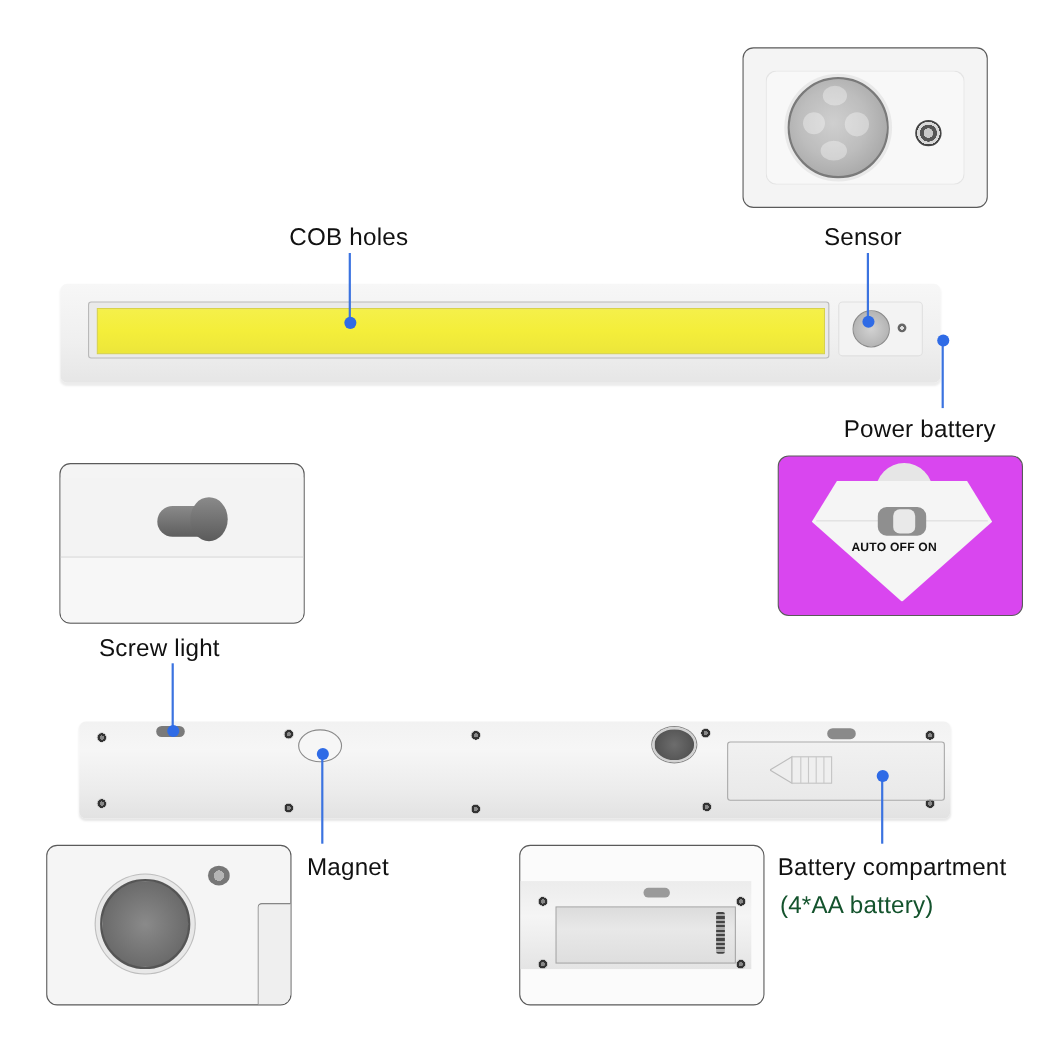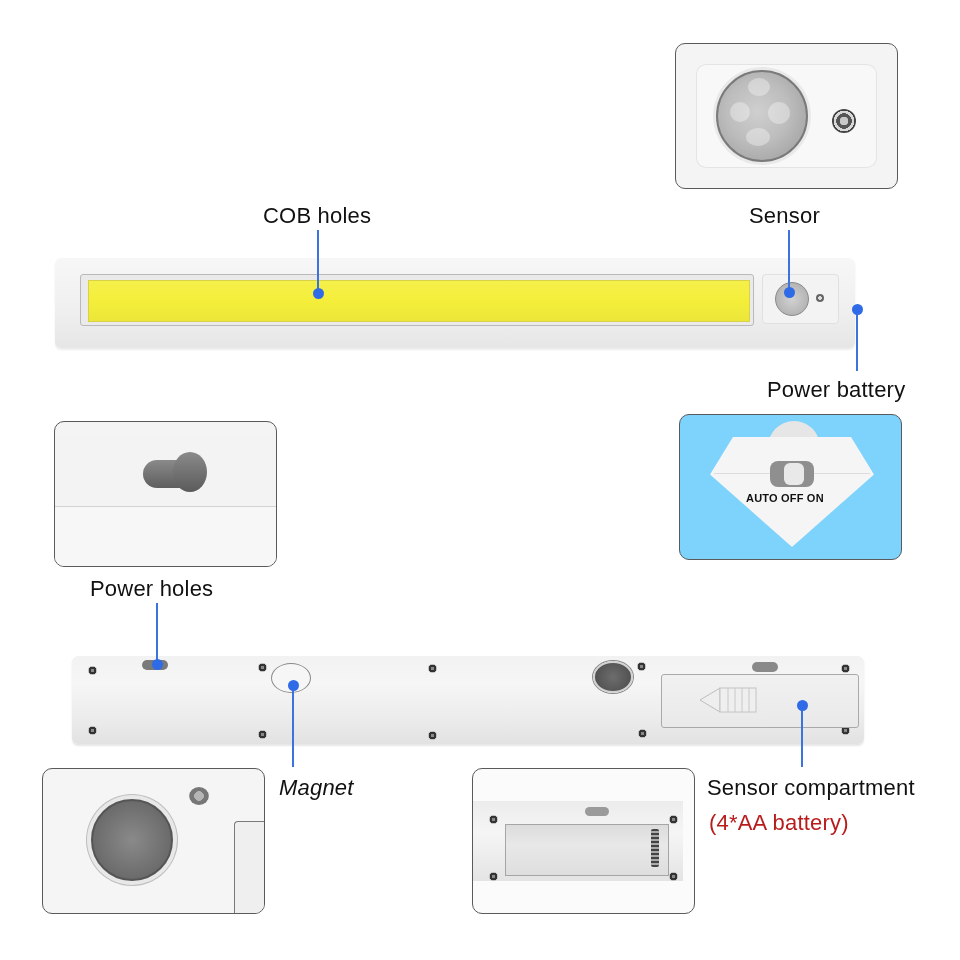--- a/index.html
+++ b/index.html
@@ -1,20 +1,20 @@
 <!DOCTYPE html>
 <html><head>
 <meta charset="utf-8">
 <style>
   html, body { margin:0; padding:0; background:#ffffff; }
   body { width:960px; height:960px; position:relative; overflow:hidden;
          font-family:"Liberation Sans", sans-serif; color:#111; }
   .abs { position:absolute; }
   .label { position:absolute; font-size:22px; color:#111; white-space:nowrap; letter-spacing:0.2px; }
-  .label.red { color:#b91c1c;text-align:right; }
+  .label.red { color:#14532d;text-align:right; }
   .vline { position:absolute; width:2px; background:#3b73e0; }
   .dot { position:absolute; width:11px; height:11px; border-radius:50%; background:#2f6be6; margin-left:-5px; margin-top:-5px; }
 
   .inset { position:absolute; background:#f4f4f4; border:1.5px solid #5a5a5a; border-radius:10px; overflow:hidden; }
 
   
   .sensor-plate { position:absolute; left:20px; top:20px; right:20px; bottom:20px; background:#f8f8f8;
                   border-radius:10px; box-shadow: inset 0 0 0 1px #e4e4e4; }
   .pir-dome { position:absolute; border-radius:50%;
               background: radial-gradient(circle at 45% 45%, #cfcfcf 0%, #bdbdbd 45%, #a9a9a9 75%, #8f8f8f 100%);
@@ -92,37 +92,37 @@
 
 <div class="vline" style="left:317px; top:230px; height:62px;"></div>
 <div class="dot" style="left:318px; top:293px;"></div>
 <div class="vline" style="left:788px; top:230px; height:62px;"></div>
 <div class="dot" style="left:789px; top:292px;"></div>
 <div class="vline" style="left:856px; top:309px; height:62px;"></div>
 <div class="dot" style="left:857px; top:309px;"></div>
 
 <div class="label" style="left:767px; top:377px;">Power battery</div>
 
-<div class="inset" style="left:679px; top:414px; width:221px; height:144px; background:#7dd3fc;">
+<div class="inset" style="left:707px; top:414px; width:221px; height:144px; background:#d946ef;">
   <div class="abs" style="left:88px; top:6px; width:52px; height:30px; border-radius:26px 26px 0 0; background:#e6e6e6;"></div>
   <div class="diamond" style="left:30px; top:22px; width:164px; height:110px;
               clip-path:polygon(14% 0, 86% 0, 100% 34%, 50% 100%, 0 34%);"></div>
   <div class="abs" style="left:34px; top:58px; width:156px; height:1px; background:#dcdcdc;"></div>
   <div class="slot" style="left:90px; top:46px; width:44px; height:26px;"></div>
   <div class="slider" style="left:104px; top:48px; width:20px; height:22px;"></div>
   <div class="switch-text" style="left:66px; top:77px;">AUTO OFF ON</div>
 </div>
 
 <div class="inset" style="left:54px; top:421px; width:221px; height:144px;">
   <div class="keyhole-top" style="top:12px; height:72px;"></div>
   <div class="keyhole-bottom"></div>
   <div class="keyhole" style="left:88px; top:38px; width:56px; height:28px;"></div>
   <div class="keyhole-round" style="left:118px; top:30px; width:34px; height:40px;"></div>
 </div>
-<div class="label" style="left:90px; top:576px;">Power holes</div>
+<div class="label" style="left:90px; top:576px;">Screw light</div>
 
 <div class="back-bar" style="left:72px; top:656px; width:792px; height:88px;"></div>
 
 <div class="key-small" style="left:142px; top:660px; width:26px; height:10px;"></div>
 <div class="key-small" style="left:752px; top:662px; width:26px; height:10px; background:#8a8a8a;"></div>
 
 <div class="screw" style="left:92px; top:670px;"></div>
 <div class="screw" style="left:262px; top:667px;"></div>
 <div class="screw" style="left:432px; top:668px;"></div>
 <div class="screw" style="left:641px; top:666px;"></div>
@@ -146,33 +146,33 @@
   <line x1="49" y1="4" x2="49" y2="28" stroke="#c8c8c8"></line>
 </svg>
 
 <div class="vline" style="left:156px; top:603px; height:60px;"></div>
 <div class="dot" style="left:157px; top:664px;"></div>
 <div class="vline" style="left:292px; top:685px; height:82px;"></div>
 <div class="dot" style="left:293px; top:685px;"></div>
 <div class="vline" style="left:801px; top:705px; height:62px;"></div>
 <div class="dot" style="left:802px; top:705px;"></div>
 
-<div class="label" style="left:279px; top:775px;font-style:italic;">Magnet</div>
+<div class="label" style="left:279px; top:775px;">Magnet</div>
 
 <div class="inset" style="left:42px; top:768px; width:221px; height:144px; background:#f5f5f5;">
   <div class="mag-big" style="left:48px; top:30px; width:78px; height:78px;"></div>
   <div class="mag-screw" style="left:146px; top:18px; width:20px; height:18px;"></div>
   <div class="mag-edge" style="left:191px; top:52px; width:36px; height:96px;"></div>
 </div>
 
 <div class="inset" style="left:472px; top:768px; width:221px; height:144px; background:#fbfbfb;">
   <div class="bat-body" style="left:0; top:32px; width:210px; height:80px;"></div>
   <div class="key-small" style="left:112px; top:38px; width:24px; height:9px; background:#9a9a9a;"></div>
   <div class="bat-well" style="left:32px; top:55px; width:162px; height:50px;"></div>
   <div class="bat-spring" style="left:178px; top:60px; width:8px; height:38px;"></div>
   <div class="screw" style="left:20px; top:50px;"></div>
   <div class="screw" style="left:200px; top:50px;"></div>
   <div class="screw" style="left:20px; top:107px;"></div>
   <div class="screw" style="left:200px; top:107px;"></div>
 </div>
 
-<div class="label" style="left:707px; top:775px;">Sensor compartment</div>
+<div class="label" style="left:707px; top:775px;">Battery compartment</div>
 <div class="label red" style="left:709px; top:810px;">(4*AA battery)</div>
 
 </body></html>

